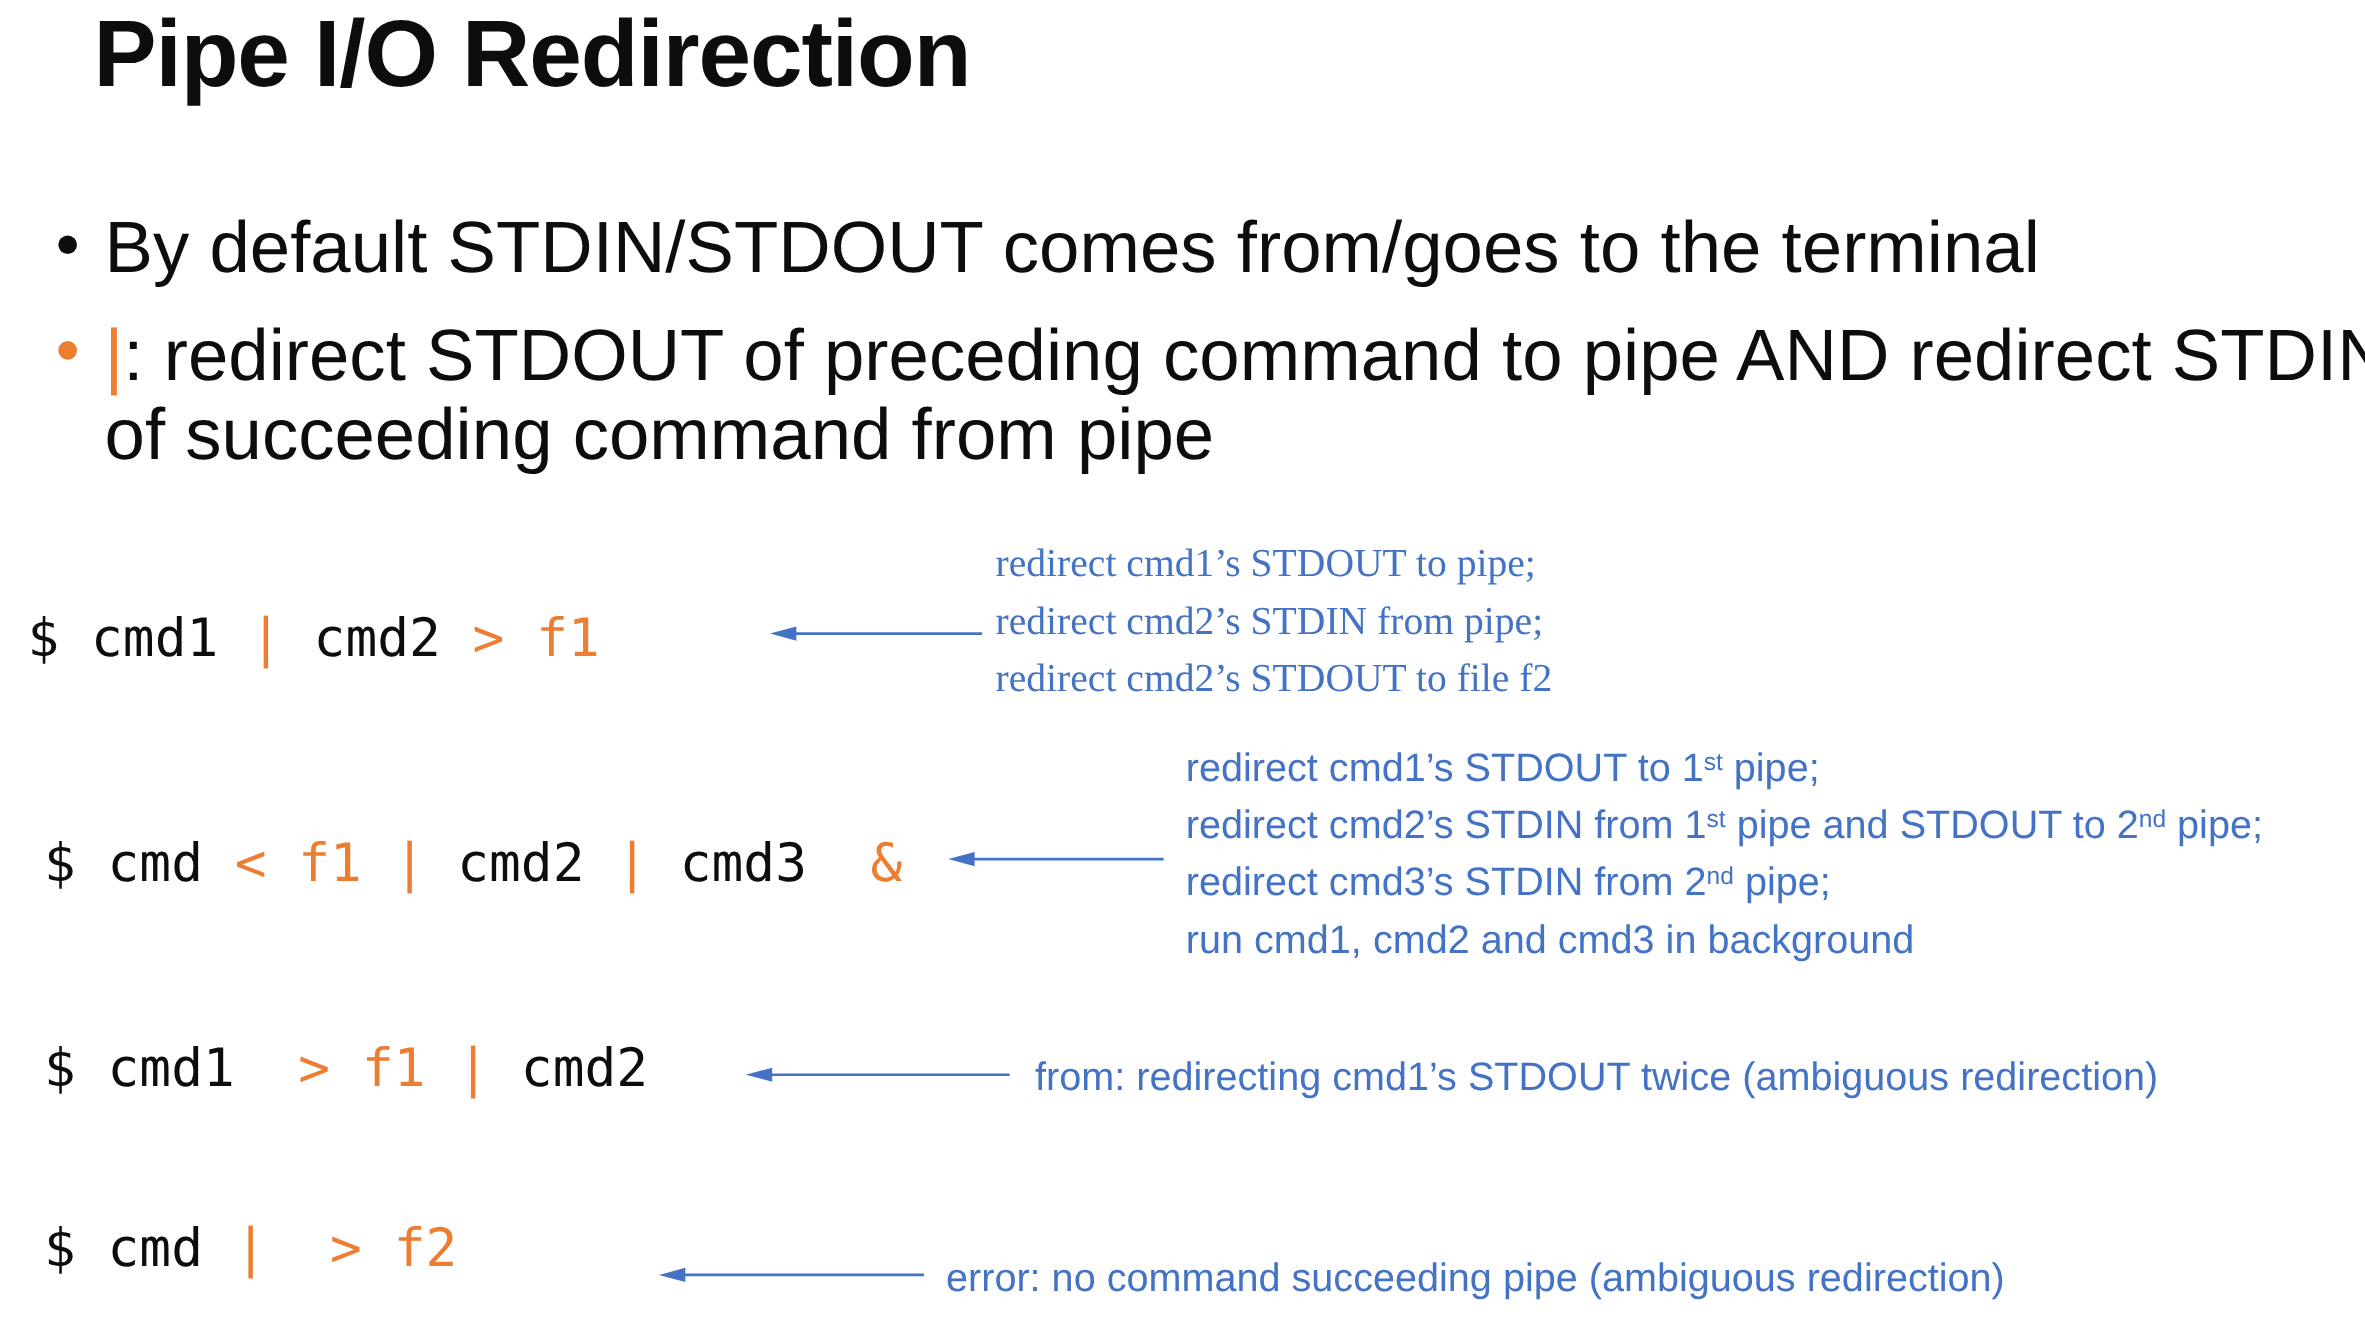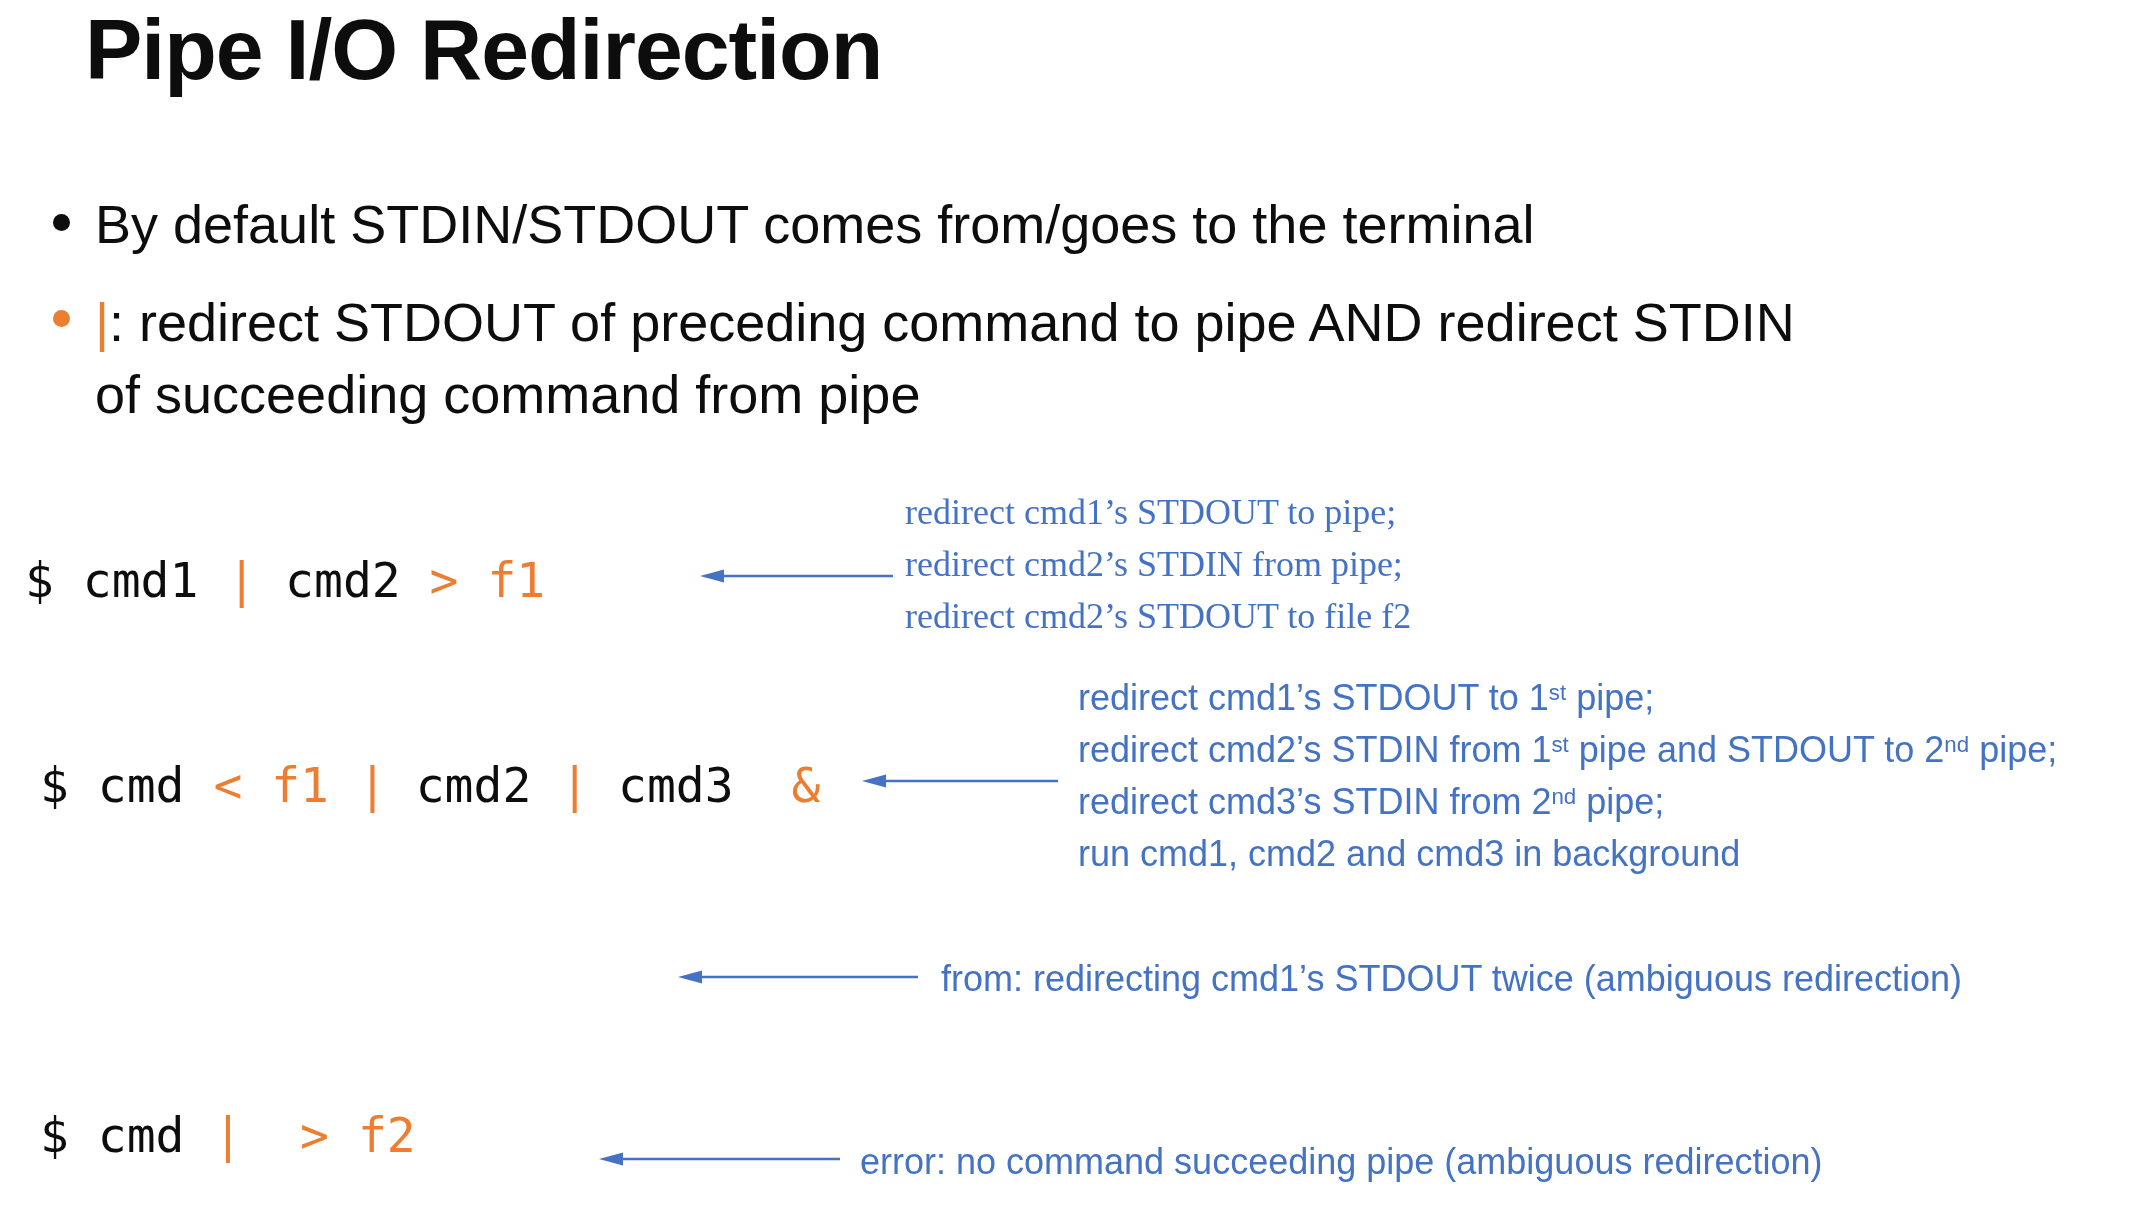--- a/index.html
+++ b/index.html
@@ -30,21 +30,21 @@
 
   .bullet-dot {
     width: 17px;
     height: 17px;
     border-radius: 50%;
     background: #0d0d0d;
   }
   .bullet-dot.orange { background: #ED7D31; }
 
   .bullet-text {
-    font-size: 54px;
+    font-size: 66px;
     line-height: 72px;
     color: #0d0d0d;
     white-space: nowrap;
   }
 
   .cmd {
     font-family: "DejaVu Sans Mono", monospace;
     font-size: 48px;
     line-height: 1.15;
     white-space: pre;
@@ -105,20 +105,21 @@
     <polygon points="0,8 24,1.6 24,14.4" fill="#4472C4"></polygon>
   </svg>
 
   <div class="abs ann" style="left:1078px; top:672px;">
     <div><span>redirect cmd1’s STDOUT to 1</span><sup>st</sup><span> pipe;</span></div>
     <div><span>redirect cmd2’s STDIN from 1</span><sup>st</sup><span> pipe and STDOUT to 2</span><sup>nd</sup><span> pipe;</span></div>
     <div><span>redirect cmd3’s STDIN from 2</span><sup>nd</sup><span> pipe;</span></div>
     <div>run cmd1, cmd2 and cmd3 in background</div>
   </div>
 
+  <div class="abs cmd" style="left:40px; top:944px;"><span class="c-black">$ cmd1  </span><span class="c-orange">&gt; f1 </span><span class="c-orange">|</span><span class="c-black"> cmd2</span></div>
 
   <svg class="abs arrow-svg" style="left:678px; top:969px;" width="240" height="16" viewBox="0 0 240 16">
     <line x1="21" y1="8" x2="240" y2="8" stroke="#4472C4" stroke-width="2.4"></line>
     <polygon points="0,8 24,1.6 24,14.4" fill="#4472C4"></polygon>
   </svg>
 
   <div class="abs ann" style="left:941px; top:953px;">
     <div>from: redirecting cmd1’s STDOUT twice (ambiguous redirection)</div>
   </div>
 

